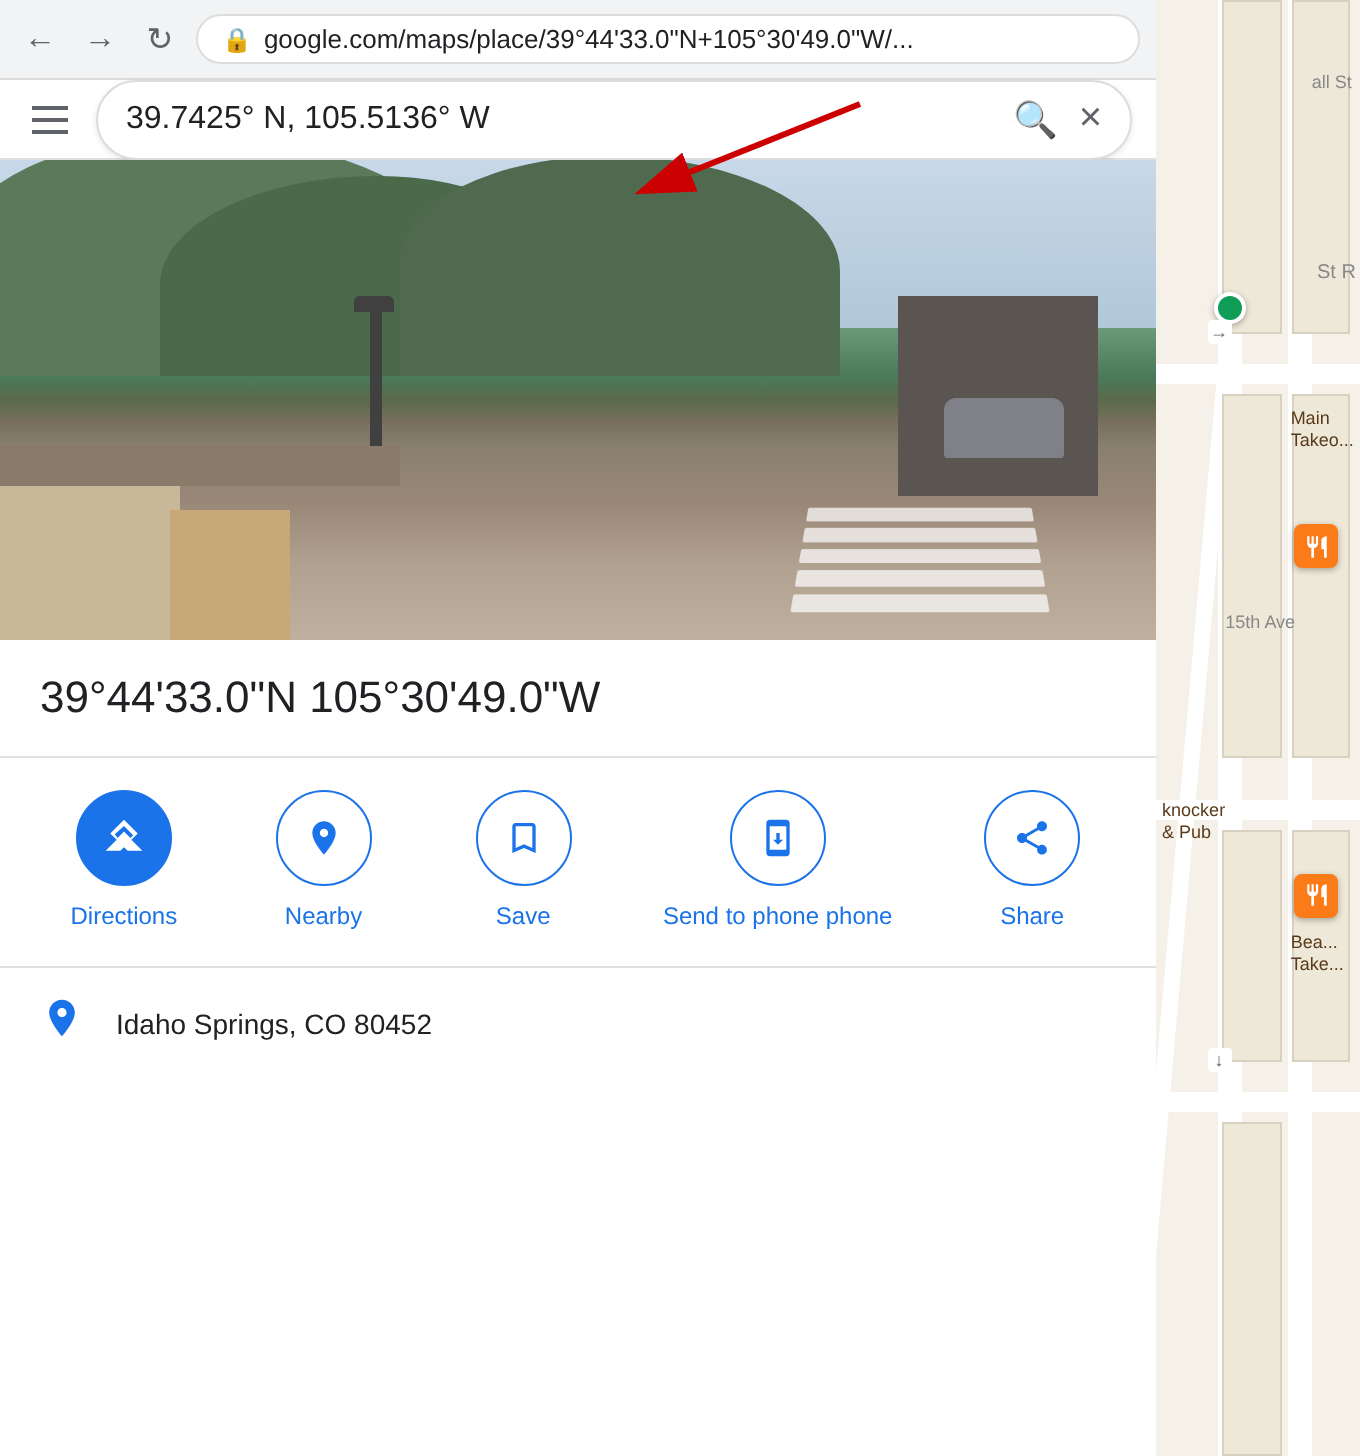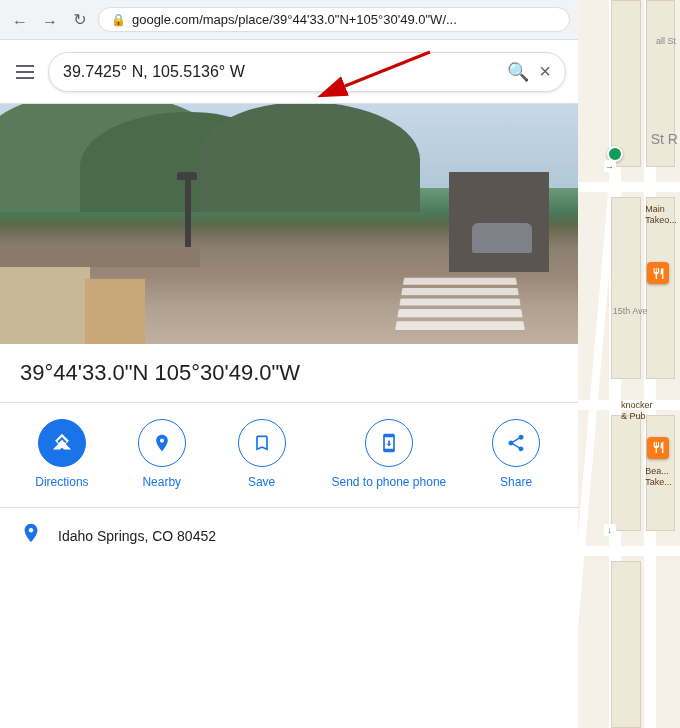--- a/index.html
+++ b/index.html
@@ -73,21 +73,21 @@
     }
 
     
     .search-bar-container {
       padding: 10px 12px;
       background: #fff;
       display: flex;
       align-items: center;
       gap: 10px;
       border-bottom: 1px solid #e0e0e0;
-      height: 64px;
+      height: 40px;
     }
 
     .hamburger-btn {
       display: flex;
       flex-direction: column;
       gap: 4px;
       cursor: pointer;
       padding: 4px;
     }
 
@@ -613,35 +613,35 @@
     <div class="map-block" style="top:27%;left:32%;width:30%;height:25%;"></div>
     <div class="map-block" style="top:57%;left:32%;width:30%;height:16%;"></div>
     <div class="map-block" style="top:27%;left:67%;width:28%;height:25%;"></div>
     <div class="map-block" style="top:57%;left:67%;width:28%;height:16%;"></div>
     <div class="map-block" style="top:0;left:32%;width:30%;height:23%;"></div>
     <div class="map-block" style="top:0;left:67%;width:28%;height:23%;"></div>
     <div class="map-block" style="top:77%;left:32%;width:30%;height:23%;"></div>
 
     <div class="map-label" style="top:42%;left:34%;font-size:9px;color:#888;">15th Ave</div>
     <div class="map-label" style="top:5%;right:4%;font-size:9px;color:#888;text-align:right;">all St</div>
-    <div class="map-label" style="top:18%;right:2%;font-size:14px;color:#888;text-align:center;">St R</div>
+    <div class="map-label" style="top:18%;right:2%;font-size:10px;color:#888;text-align:center;">St R</div>
 
     <div class="map-poi" style="top:36%;left:68%;">
       <svg width="13" height="13" viewBox="0 0 24 24" fill="white">
           <path d="M11 9H9V2H7v7H5V2H3v7c0 2.12 1.66 3.84 3.75 3.97V22h2.5v-9.03C11.34 12.84 13 11.12 13 9V2h-2v7zm5-3v8h2.5v8H21V2c-2.76 0-5 2.24-5 4z"></path>
         </svg>
     </div>
     <div class="map-poi" style="top:60%;left:68%;">
       <svg width="13" height="13" viewBox="0 0 24 24" fill="white">
           <path d="M11 9H9V2H7v7H5V2H3v7c0 2.12 1.66 3.84 3.75 3.97V22h2.5v-9.03C11.34 12.84 13 11.12 13 9V2h-2v7zm5-3v8h2.5v8H21V2c-2.76 0-5 2.24-5 4z"></path>
         </svg>
     </div>
 
     <div style="position:absolute;top:28%;left:66%;font-size:9px;color:#5a3a1a;line-height:1.2;width:36px;">Main Takeo...</div>
-    <div style="position:absolute;top:55%;left:3%;font-size:9px;color:#5a3a1a;line-height:1.2;width:36px;margin-left:40px;">knocker &amp; Pub</div>
+    <div style="position:absolute;top:55%;left:3%;font-size:9px;color:#5a3a1a;line-height:1.2;width:36px;">knocker &amp; Pub</div>
     <div style="position:absolute;top:64%;left:66%;font-size:9px;color:#5a3a1a;line-height:1.2;width:36px;">Bea... Take...</div>
 
     <div class="map-marker"></div>
 
     <div style="position:absolute;top:22%;left:25%;width:12px;height:12px;background:#fff;display:flex;align-items:center;justify-content:center;border-radius:2px;font-size:9px;color:#666;">→</div>
     <div style="position:absolute;top:72%;left:25%;width:12px;height:12px;background:#fff;display:flex;align-items:center;justify-content:center;border-radius:2px;font-size:9px;color:#666;">↓</div>
 
   </div>
 </div>
 

